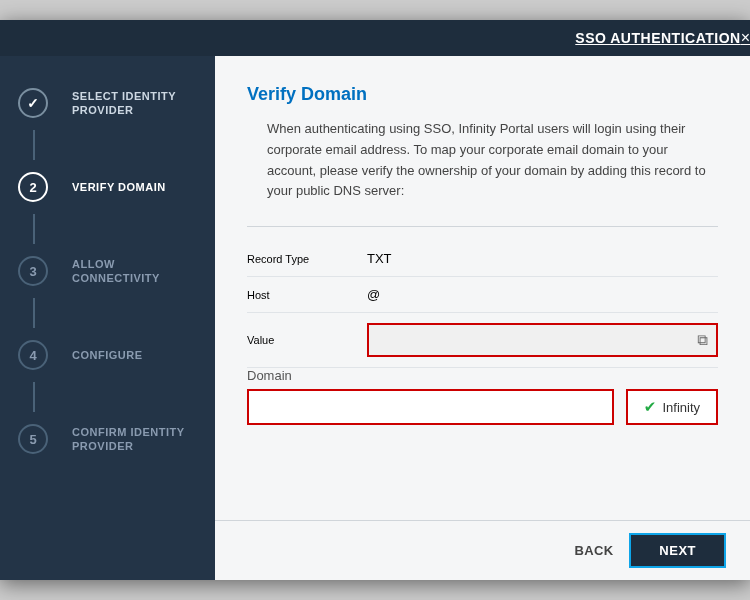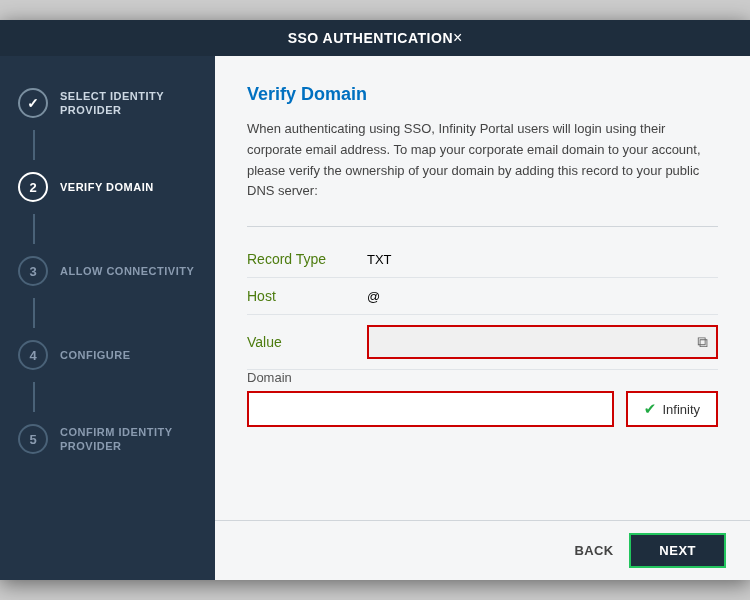--- a/index.html
+++ b/index.html
@@ -19,26 +19,27 @@
       display: flex;
       flex-direction: column;
       box-shadow: 0 4px 20px rgba(0,0,0,0.5);
       position: relative;
     }
     .modal-header {
       background: #1e2d3d;
       color: #fff;
       padding: 10px 0;
       display: flex;
-      justify-content: center;
+      justify-content: flex-end;
       align-items: center;
       font-size: 14px;
       font-weight: bold;
       letter-spacing: 0.5px;
       flex-shrink: 0;
+      text-decoration: underline;
     }
     .modal-close {
       color: #fff;
       cursor: pointer;
       font-size: 16px;
       background: none;
       border: none;
       line-height: 1;
     }
     .modal-body {
@@ -90,21 +91,21 @@
     }
     .step-circle.active {
       border-color: #ffffff;
       color: #fff;
     }
     .step-circle .checkmark {
       color: #fff;
       font-size: 14px;
     }
     .step-label {
-      margin-left: 12px;
+      margin-left: 24px;
       font-size: 11px;
       font-weight: bold;
       letter-spacing: 0.5px;
       line-height: 1.3;
       text-transform: uppercase;
     }
     .step-connector {
       width: 2px;
       height: 30px;
       background: #4a6278;
@@ -127,39 +128,40 @@
       color: #0070c0;
       font-size: 18px;
       font-weight: bold;
       margin-bottom: 14px;
     }
     .description {
       font-size: 13px;
       color: #444;
       line-height: 1.6;
       margin-bottom: 24px;
+      margin-left: 20px;
     }
     .divider {
       border: none;
       border-top: 1px solid #d0d5da;
       margin: 0 0 14px 0;
     }
     .field-row {
       display: flex;
       align-items: center;
       padding: 10px 0;
       border-bottom: 1px solid #e0e4e8;
     }
     .field-row:last-of-type {
       border-bottom: none;
     }
     .field-label {
       width: 120px;
-      font-size: 14px;
-      color: #4d7c0f;
+      font-size: 11px;
+      color: #000000;
       flex-shrink: 0;
     }
     .field-value {
       font-size: 13px;
       color: #000000;
     }
     .value-input-wrapper {
       display: flex;
       align-items: center;
       flex: 1;
@@ -237,21 +239,21 @@
       border: none;
       color: #444;
       font-size: 13px;
       cursor: pointer;
       font-weight: bold;
       letter-spacing: 0.3px;
     }
     .btn-next {
       background: #1e2d3d;
       color: #fff;
-      border: 2px solid #22c55e;
+      border: 2px solid #0ea5e9;
       padding: 8px 28px;
       font-size: 13px;
       font-weight: bold;
       cursor: pointer;
       letter-spacing: 0.5px;
     }
   </style>
 </head>
 <body>
 

